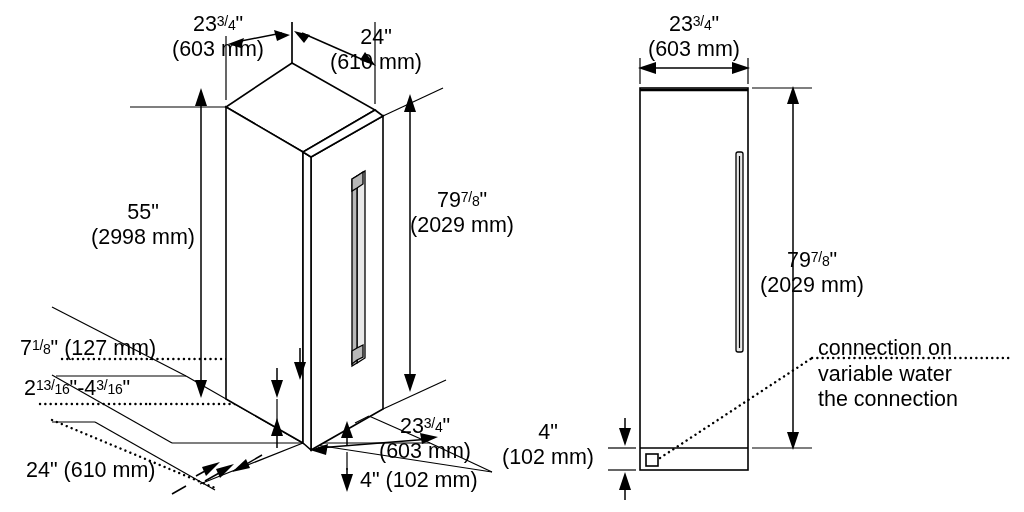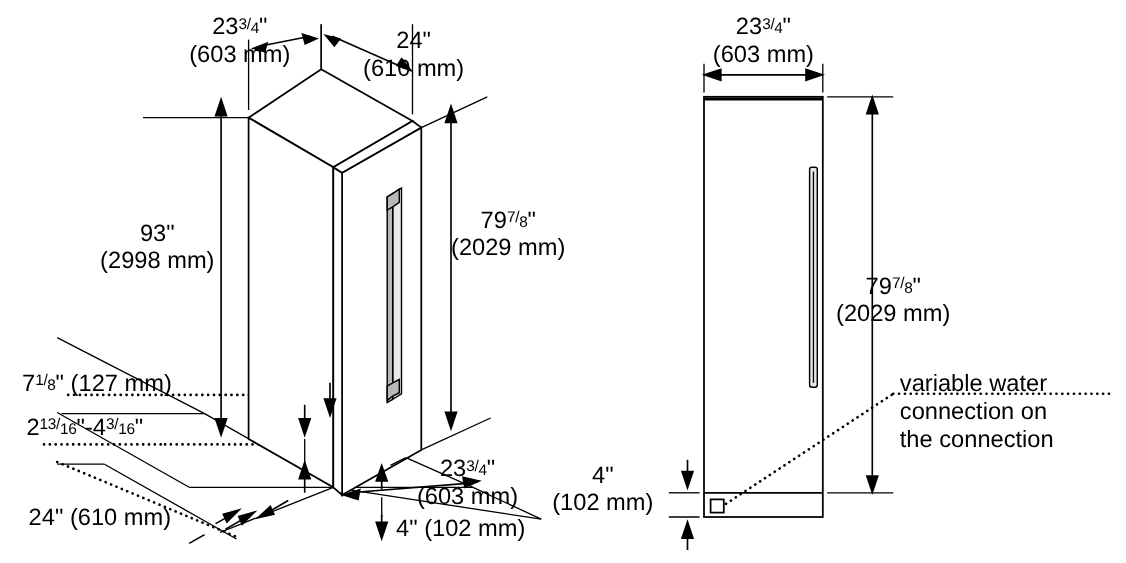--- a/index.html
+++ b/index.html
@@ -200,21 +200,21 @@
     <div><span>23</span><span class="frac"><span>3</span>/<span class="den">4</span></span><span class="u">"</span></div>
     <div>(603 mm)</div>
   </div>
 
   <div class="lbl ctr" style="left:306px; top:25px; width:140px;">
     <div><span>24</span><span class="u">"</span></div>
     <div>(610 mm)</div>
   </div>
 
   <div class="lbl ctr" style="left:78px; top:200px; width:130px;">
-    <div><span>93</span><span class="u">"</span></div>
+    <div><span>55</span><span class="u">"</span></div>
     <div>(2998 mm)</div>
   </div>
 
   <div class="lbl ctr" style="left:398px; top:188px; width:128px;">
     <div><span>79</span><span class="frac"><span>7</span>/<span class="den">8</span></span><span class="u">"</span></div>
     <div>(2029 mm)</div>
   </div>
 
   <div class="lbl" style="left:20px; top:336px;">
     <span>7</span><span class="frac"><span>1</span>/<span class="den">8</span></span><span class="u">"</span>
@@ -251,18 +251,18 @@
     <div><span>79</span><span class="frac"><span>7</span>/<span class="den">8</span></span><span class="u">"</span></div>
     <div>(2029 mm)</div>
   </div>
 
   <div class="lbl ctr" style="left:488px; top:420px; width:120px;">
     <div><span>4</span><span class="u">"</span></div>
     <div>(102 mm)</div>
   </div>
 
   <div class="note" style="left:818px; top:336px;">
+    <div>connection on</div>
     <div>variable water</div>
-    <div>connection on</div>
     <div>the connection</div>
   </div>
 
 </div>
 
 </body></html>

